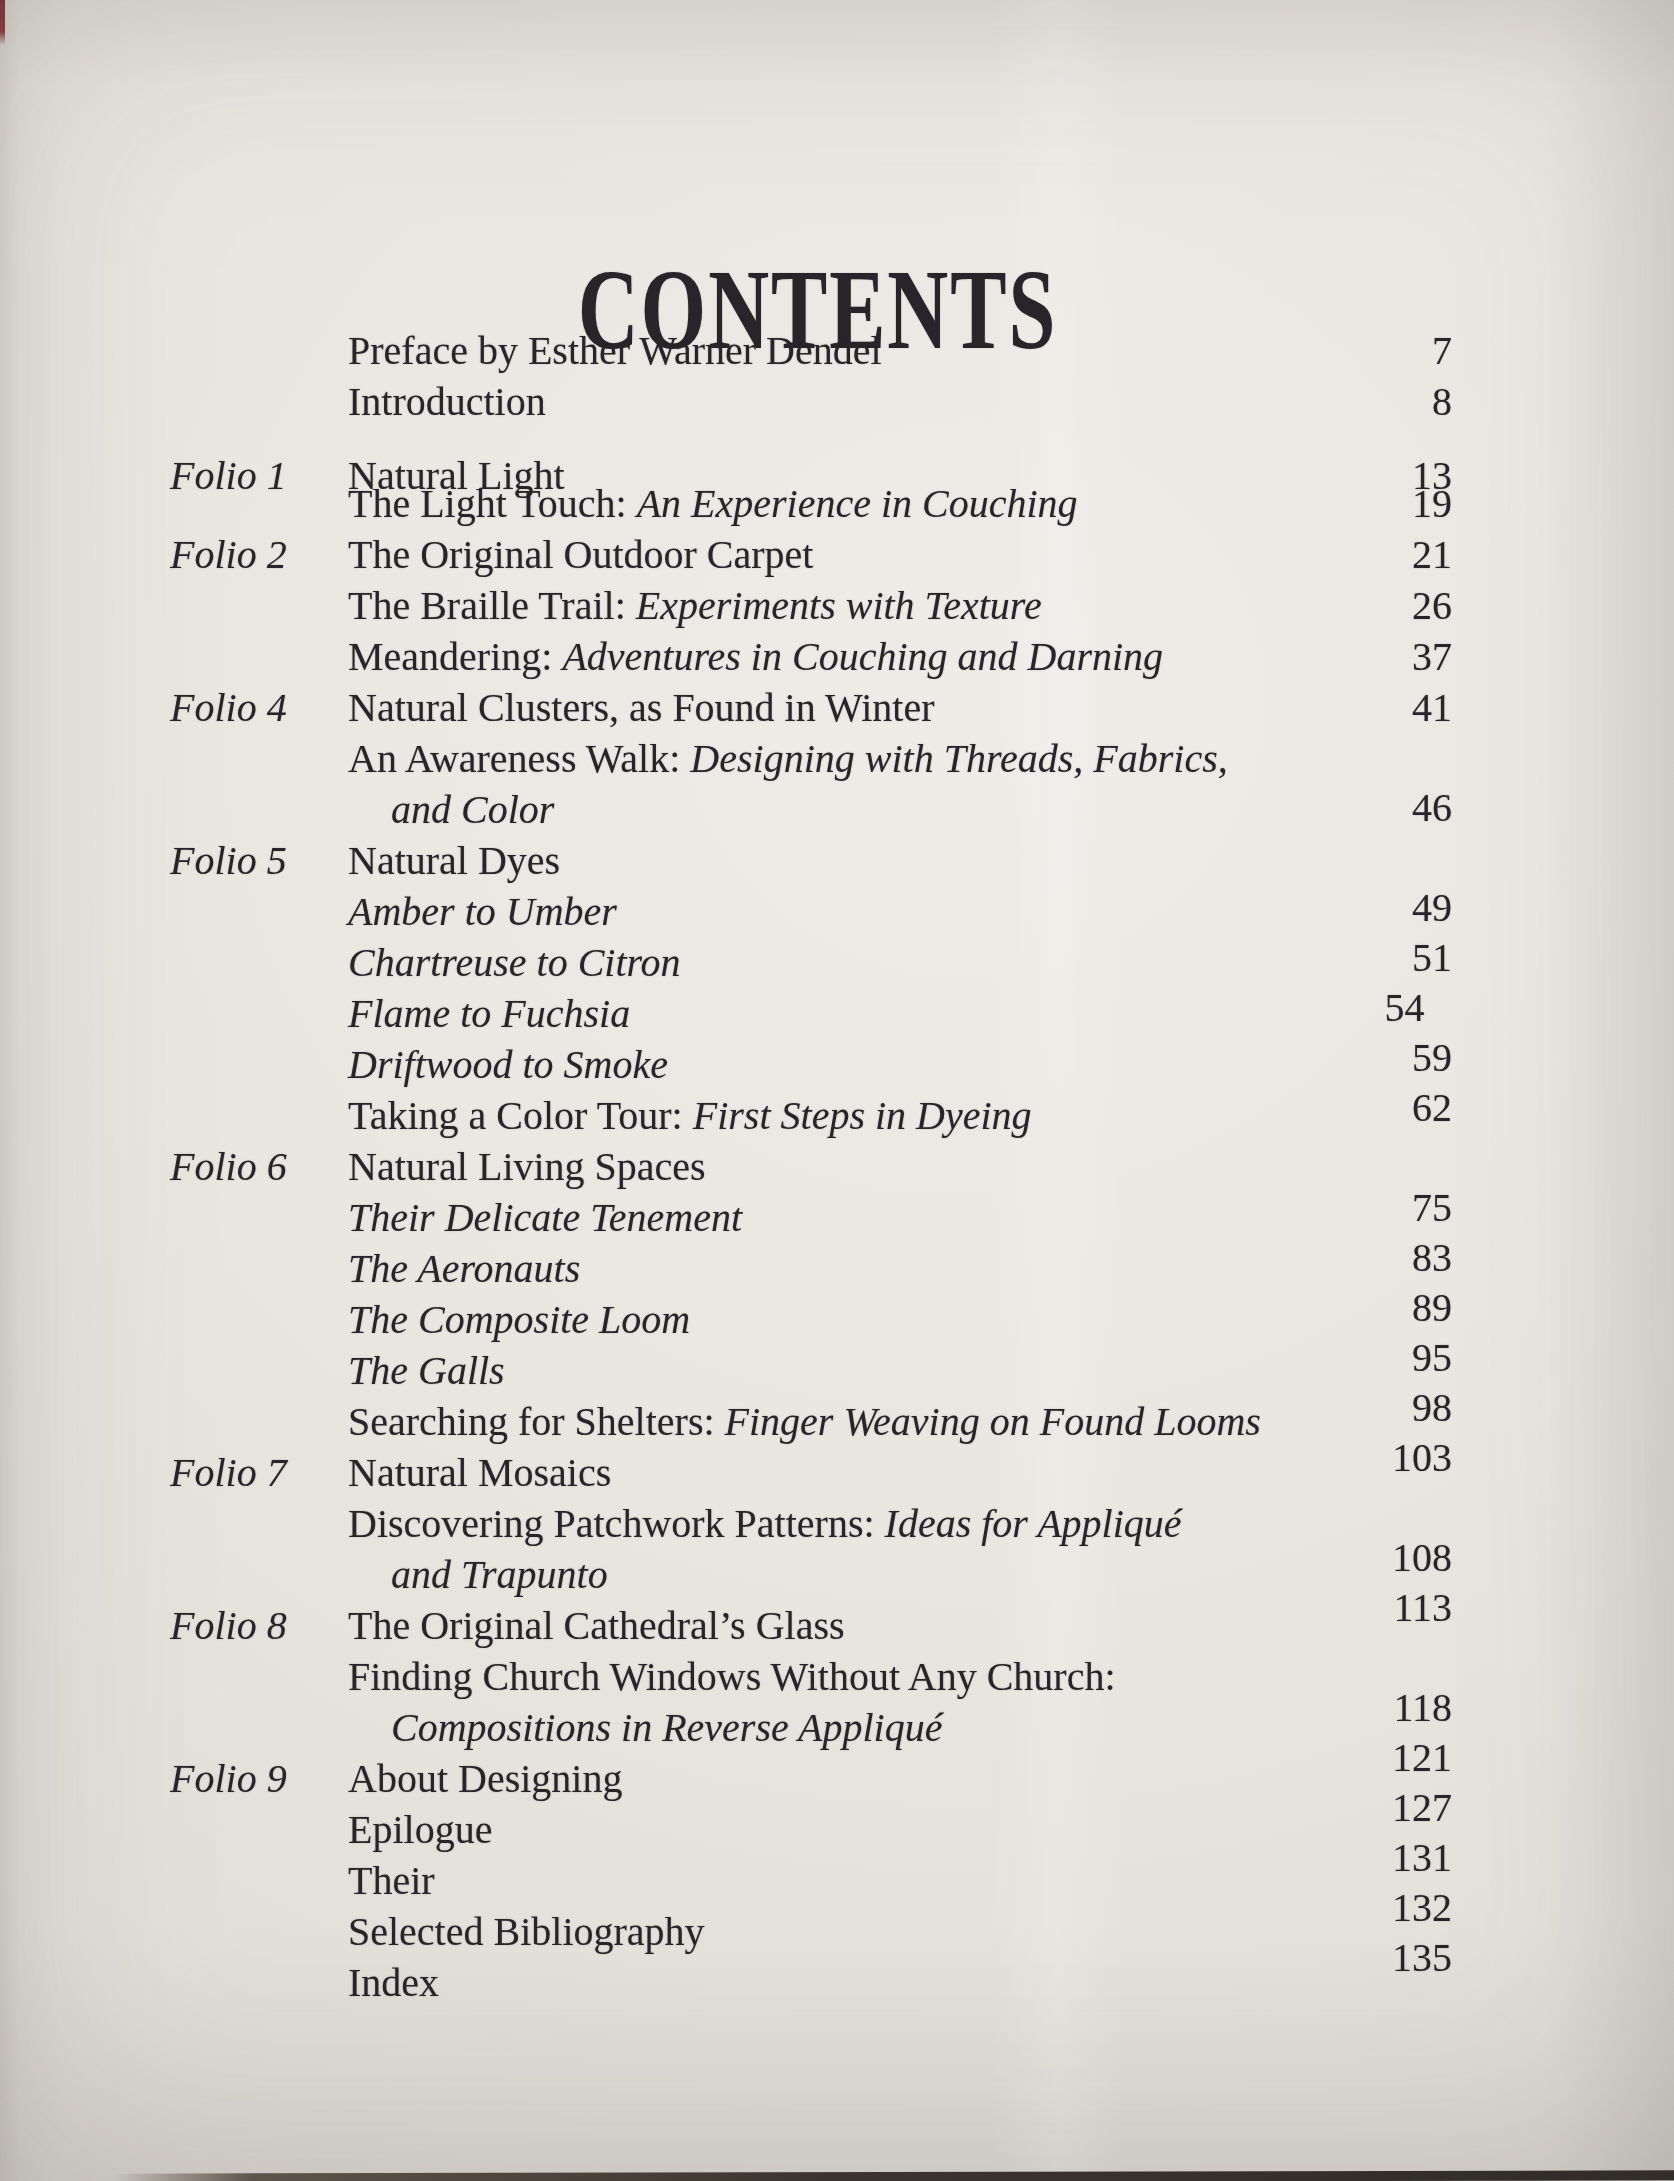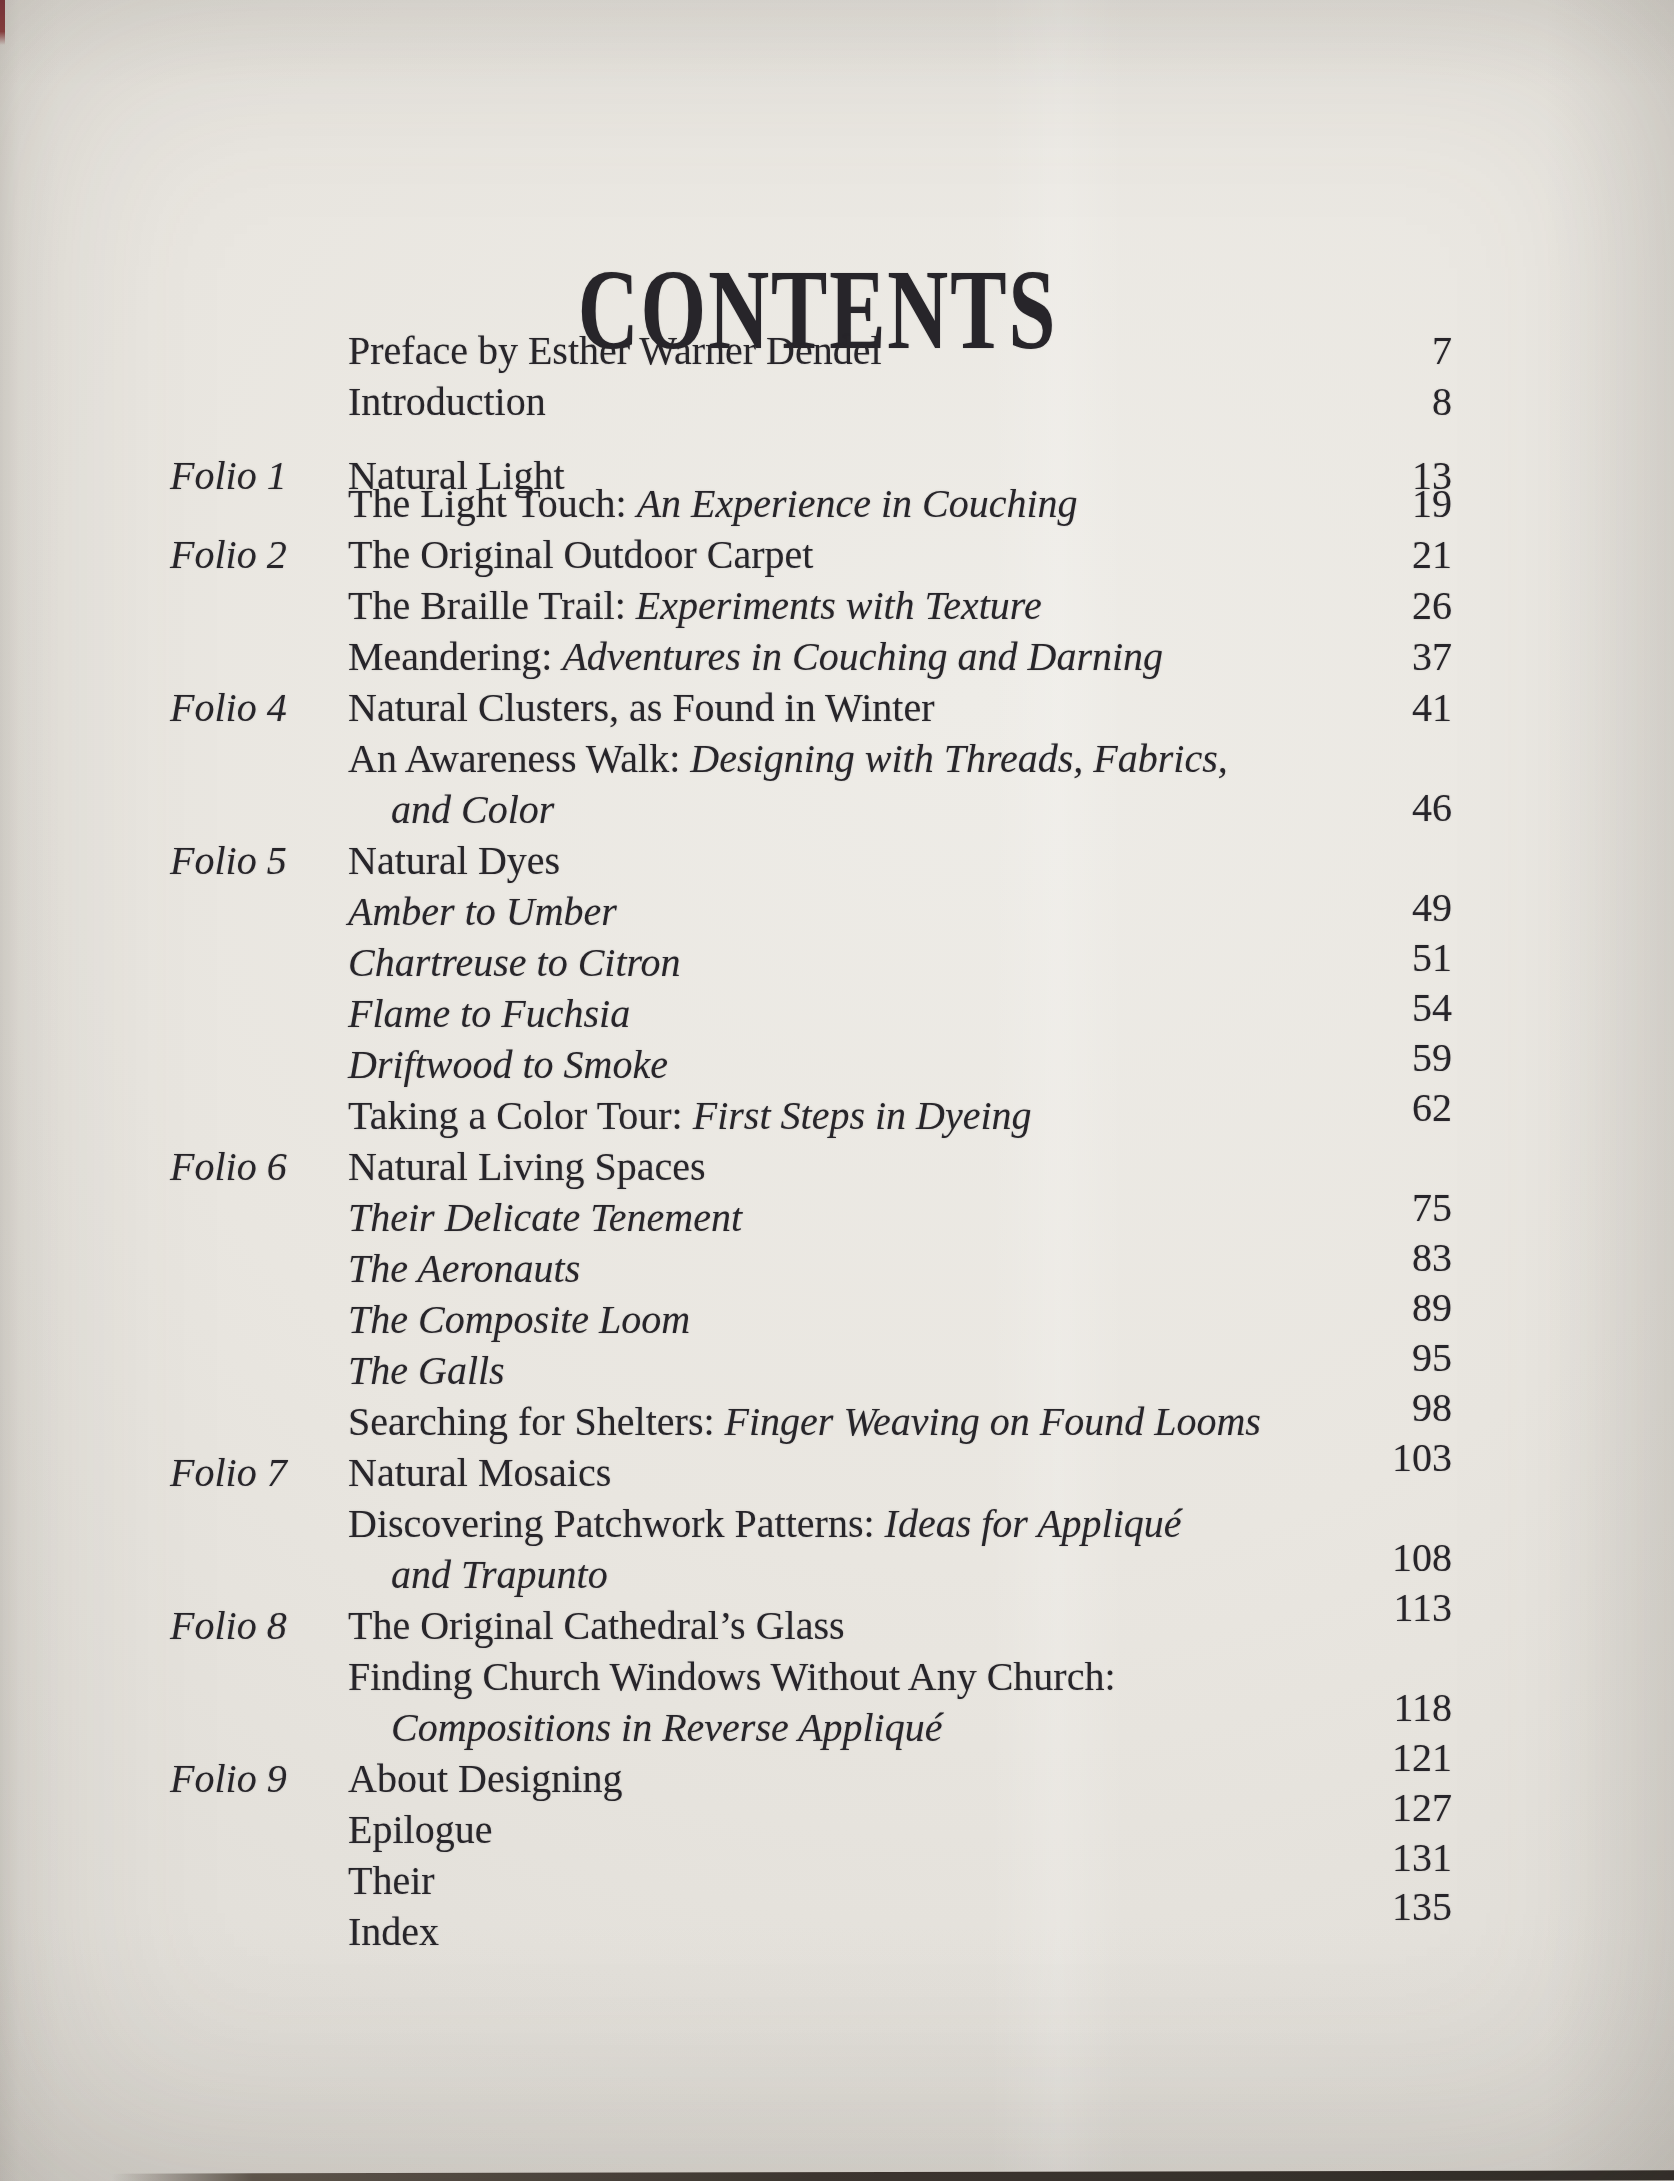--- a/index.html
+++ b/index.html
@@ -88,35 +88,36 @@
       <div class="toc-row"><span class="folio">&nbsp;</span><span class="entry"><span>The Light Touch: </span><span class="it">An Experience in Couching</span></span><span class="page" style="transform: translateY(0px);">19</span></div>
       <div class="toc-row"><span class="folio">Folio 2</span><span class="entry"><span>The Original Outdoor Carpet</span></span><span class="page" style="transform: translateY(0px);">21</span></div>
       <div class="toc-row"><span class="folio">&nbsp;</span><span class="entry"><span>The Braille Trail: </span><span class="it">Experiments with Texture</span></span><span class="page" style="transform: translateY(0px);">26</span></div>
       <div class="toc-row"><span class="folio">&nbsp;</span><span class="entry"><span>Meandering: </span><span class="it">Adventures in Couching and Darning</span></span><span class="page" style="transform: translateY(0px);">37</span></div>
       <div class="toc-row"><span class="folio">Folio 4</span><span class="entry"><span>Natural Clusters, as Found in Winter</span></span><span class="page" style="transform: translateY(0px);">41</span></div>
       <div class="toc-row"><span class="folio">&nbsp;</span><span class="entry"><span>An Awareness Walk: </span><span class="it">Designing with Threads, Fabrics,</span></span><span class="page" style="transform: translateY(-0.9px);">&nbsp;</span></div>
       <div class="toc-row"><span class="folio">&nbsp;</span><span class="entry indent"><span class="it">and Color</span></span><span class="page" style="transform: translateY(-2px);">46</span></div>
       <div class="toc-row"><span class="folio">Folio 5</span><span class="entry"><span>Natural Dyes</span></span><span class="page" style="transform: translateY(-2.9px);">&nbsp;</span></div>
       <div class="toc-row"><span class="folio">&nbsp;</span><span class="entry"><span class="it">Amber to Umber</span></span><span class="page" style="transform: translateY(-4px);">49</span></div>
       <div class="toc-row"><span class="folio">&nbsp;</span><span class="entry"><span class="it">Chartreuse to Citron</span></span><span class="page" style="transform: translateY(-5px);">51</span></div>
-      <div class="toc-row"><span class="folio">&nbsp;</span><span class="entry"><span class="it">Flame to Fuchsia</span></span><span class="page" style="transform: translateY(-6px);">54</span></div>
+      <div class="toc-row"><span class="folio">&nbsp;</span><span class="entry"><span class="it">Flame to Fuchsia</span></span><span class="page" style="transform: translateY(-6px); text-align: center;">54</span></div>
       <div class="toc-row"><span class="folio">&nbsp;</span><span class="entry"><span class="it">Driftwood to Smoke</span></span><span class="page" style="transform: translateY(-6.9px);">59</span></div>
       <div class="toc-row"><span class="folio">&nbsp;</span><span class="entry"><span>Taking a Color Tour: </span><span class="it">First Steps in Dyeing</span></span><span class="page" style="transform: translateY(-8px);">62</span></div>
       <div class="toc-row"><span class="folio">Folio 6</span><span class="entry"><span>Natural Living Spaces</span></span><span class="page" style="transform: translateY(-8.9px);">&nbsp;</span></div>
       <div class="toc-row"><span class="folio">&nbsp;</span><span class="entry"><span class="it">Their Delicate Tenement</span></span><span class="page" style="transform: translateY(-10px);">75</span></div>
       <div class="toc-row"><span class="folio">&nbsp;</span><span class="entry"><span class="it">The Aeronauts</span></span><span class="page" style="transform: translateY(-11px);">83</span></div>
       <div class="toc-row"><span class="folio">&nbsp;</span><span class="entry"><span class="it">The Composite Loom</span></span><span class="page" style="transform: translateY(-12px);">89</span></div>
       <div class="toc-row"><span class="folio">&nbsp;</span><span class="entry"><span class="it">The Galls</span></span><span class="page" style="transform: translateY(-13px);">95</span></div>
       <div class="toc-row"><span class="folio">&nbsp;</span><span class="entry"><span>Searching for Shelters: </span><span class="it">Finger Weaving on Found Looms</span></span><span class="page" style="transform: translateY(-14px);">98</span></div>
       <div class="toc-row"><span class="folio">Folio 7</span><span class="entry"><span>Natural Mosaics</span></span><span class="page" style="transform: translateY(-15px);">103</span></div>
       <div class="toc-row"><span class="folio">&nbsp;</span><span class="entry"><span>Discovering Patchwork Patterns: </span><span class="it">Ideas for Appliqué</span></span><span class="page" style="transform: translateY(-16px);">&nbsp;</span></div>
       <div class="toc-row"><span class="folio">&nbsp;</span><span class="entry indent"><span class="it">and Trapunto</span></span><span class="page" style="transform: translateY(-17px);">108</span></div>
       <div class="toc-row"><span class="folio">Folio 8</span><span class="entry"><span>The Original Cathedral’s Glass</span></span><span class="page" style="transform: translateY(-18px);">113</span></div>
       <div class="toc-row"><span class="folio">&nbsp;</span><span class="entry"><span>Finding Church Windows Without Any Church:</span></span><span class="page" style="transform: translateY(-19px);">&nbsp;</span></div>
       <div class="toc-row"><span class="folio">&nbsp;</span><span class="entry indent"><span class="it">Compositions in Reverse Appliqué</span></span><span class="page" style="transform: translateY(-20px);">118</span></div>
       <div class="toc-row"><span class="folio">Folio 9</span><span class="entry"><span>About Designing</span></span><span class="page" style="transform: translateY(-21px);">121</span></div>
       <div class="toc-row"><span class="folio">&nbsp;</span><span class="entry"><span>Epilogue</span></span><span class="page" style="transform: translateY(-22px);">127</span></div>
       <div class="toc-row"><span class="folio">&nbsp;</span><span class="entry"><span>Their</span></span><span class="page" style="transform: translateY(-23px);">131</span></div>
+      <div class="toc-row"><span class="folio">&nbsp;</span><span class="entry"><span>Selected Bibliography</span></span><span class="page" style="transform: translateY(-24px);">132</span></div>
       <div class="toc-row"><span class="folio">&nbsp;</span><span class="entry"><span>Index</span></span><span class="page" style="transform: translateY(-25px);">135</span></div>
     </div>
   <div class="vignette"></div>
 </div>
 
 
 </body></html>

